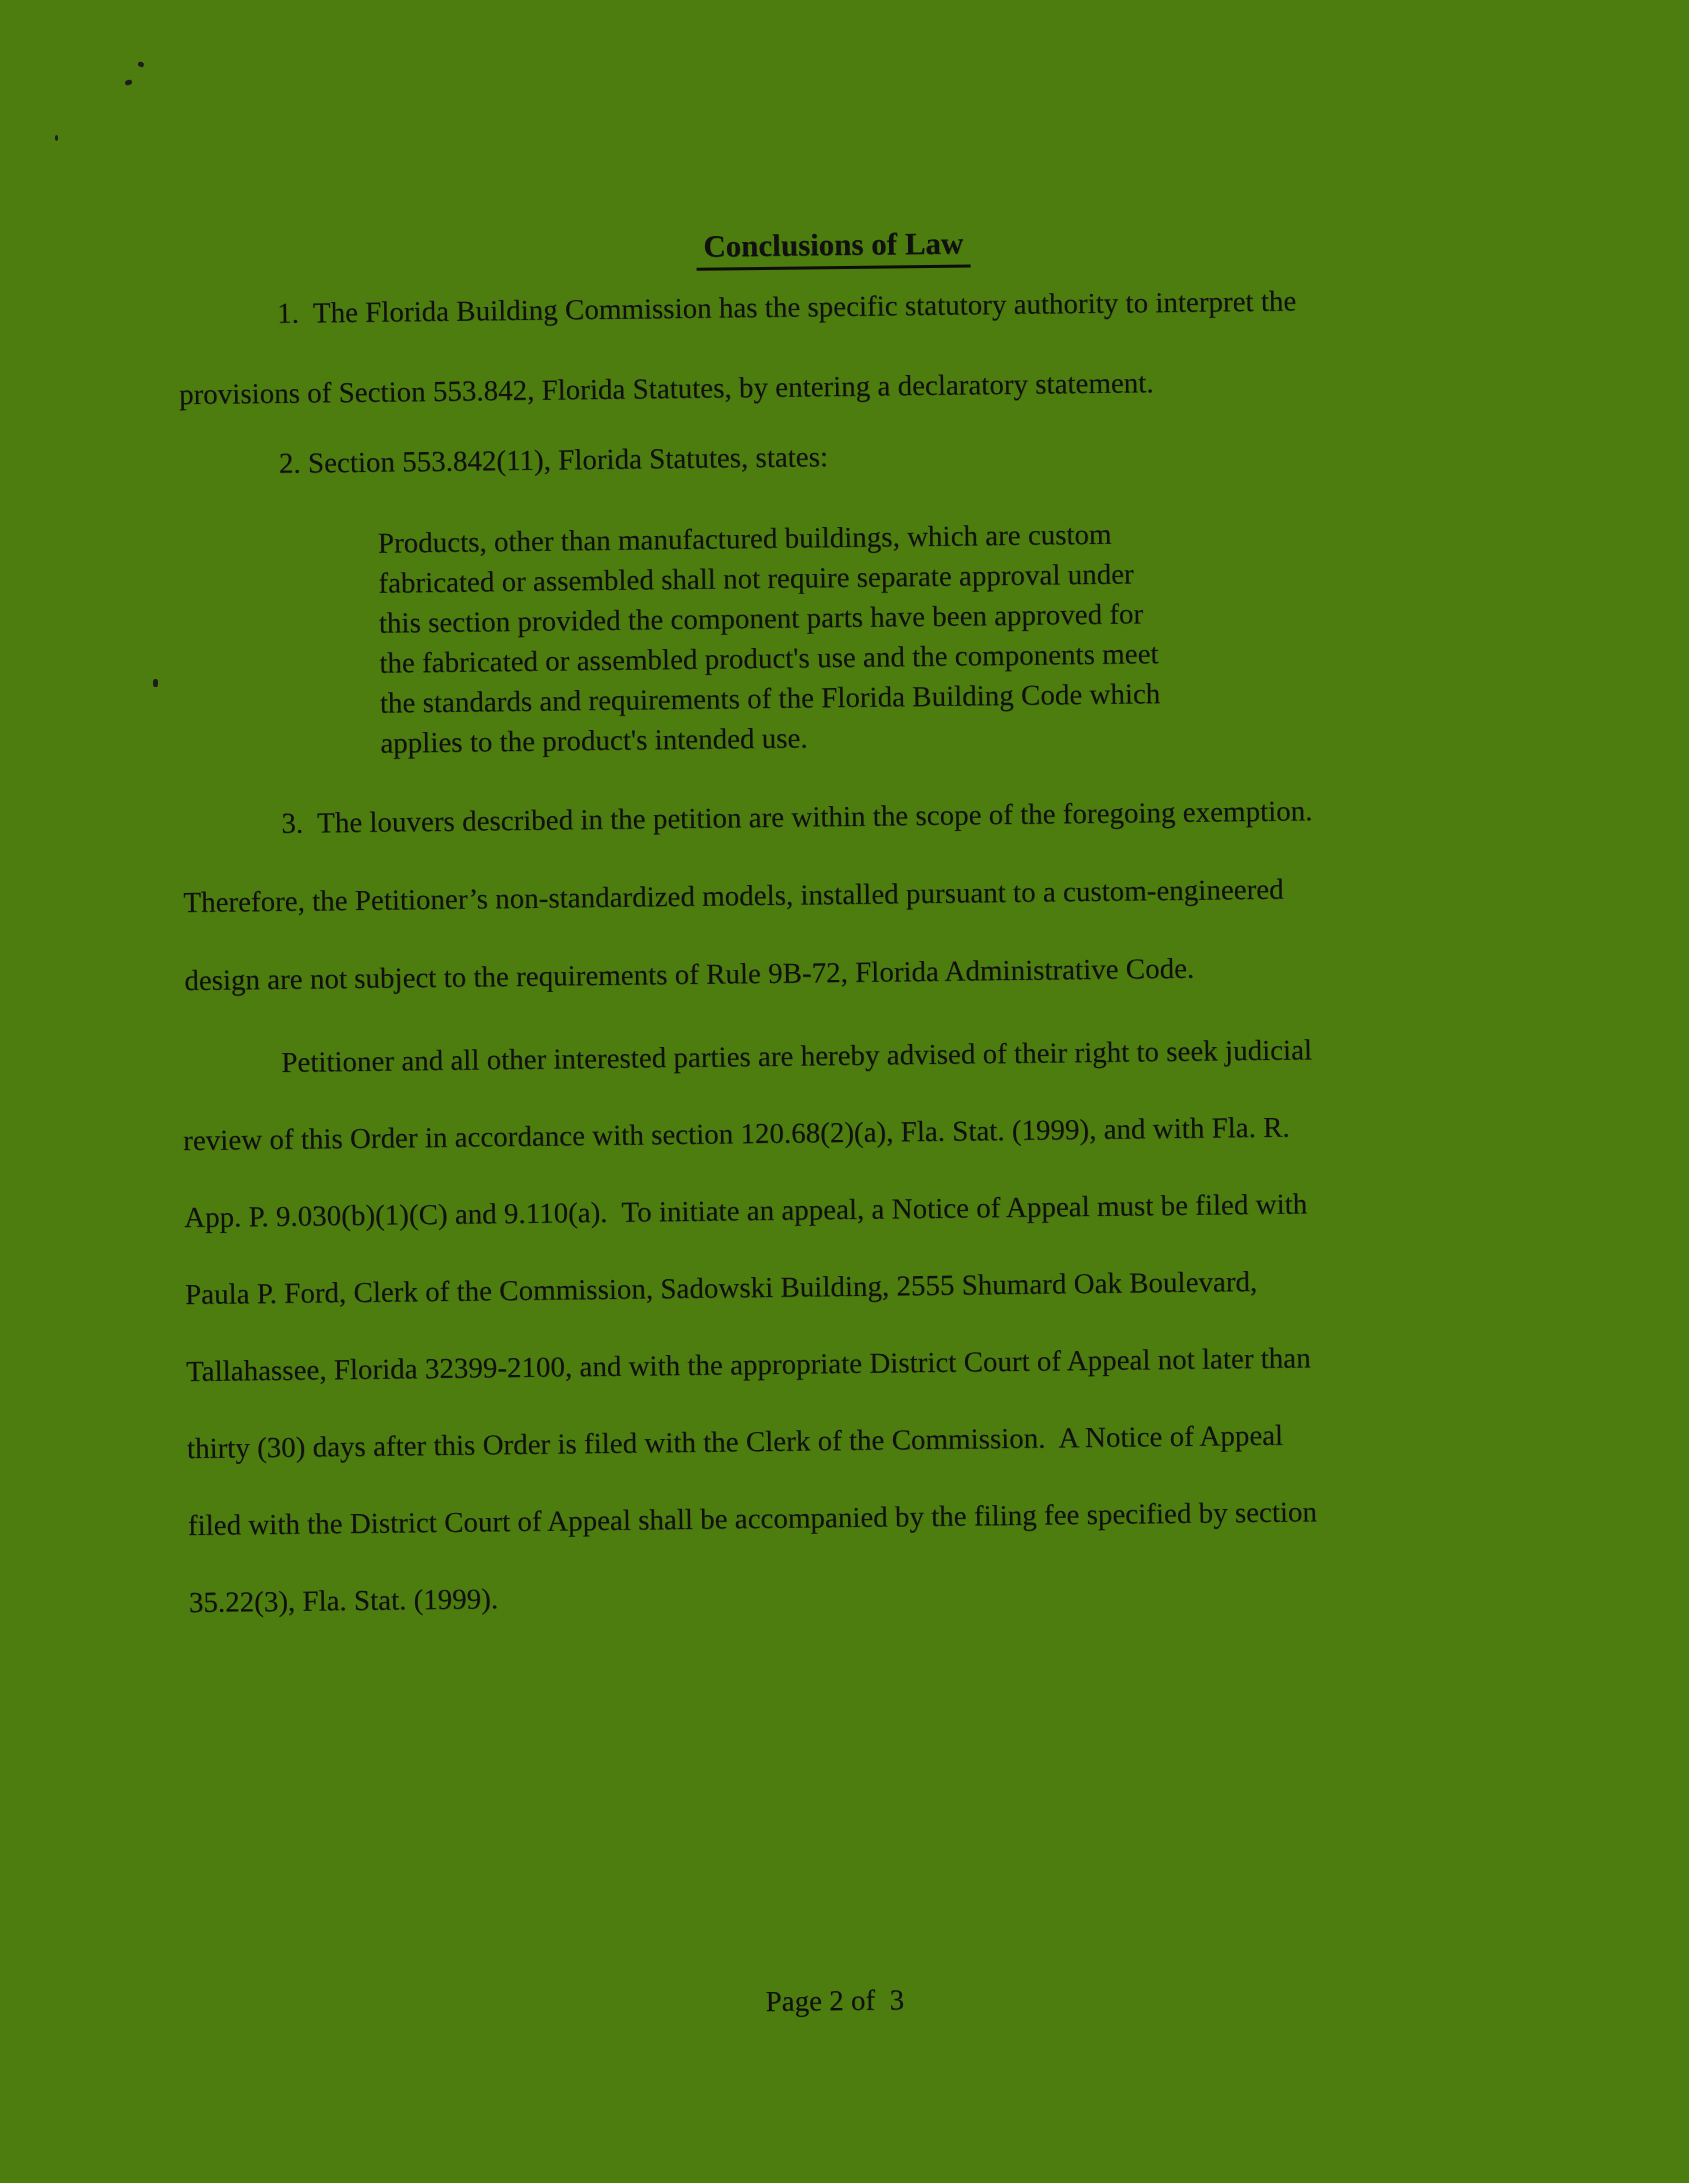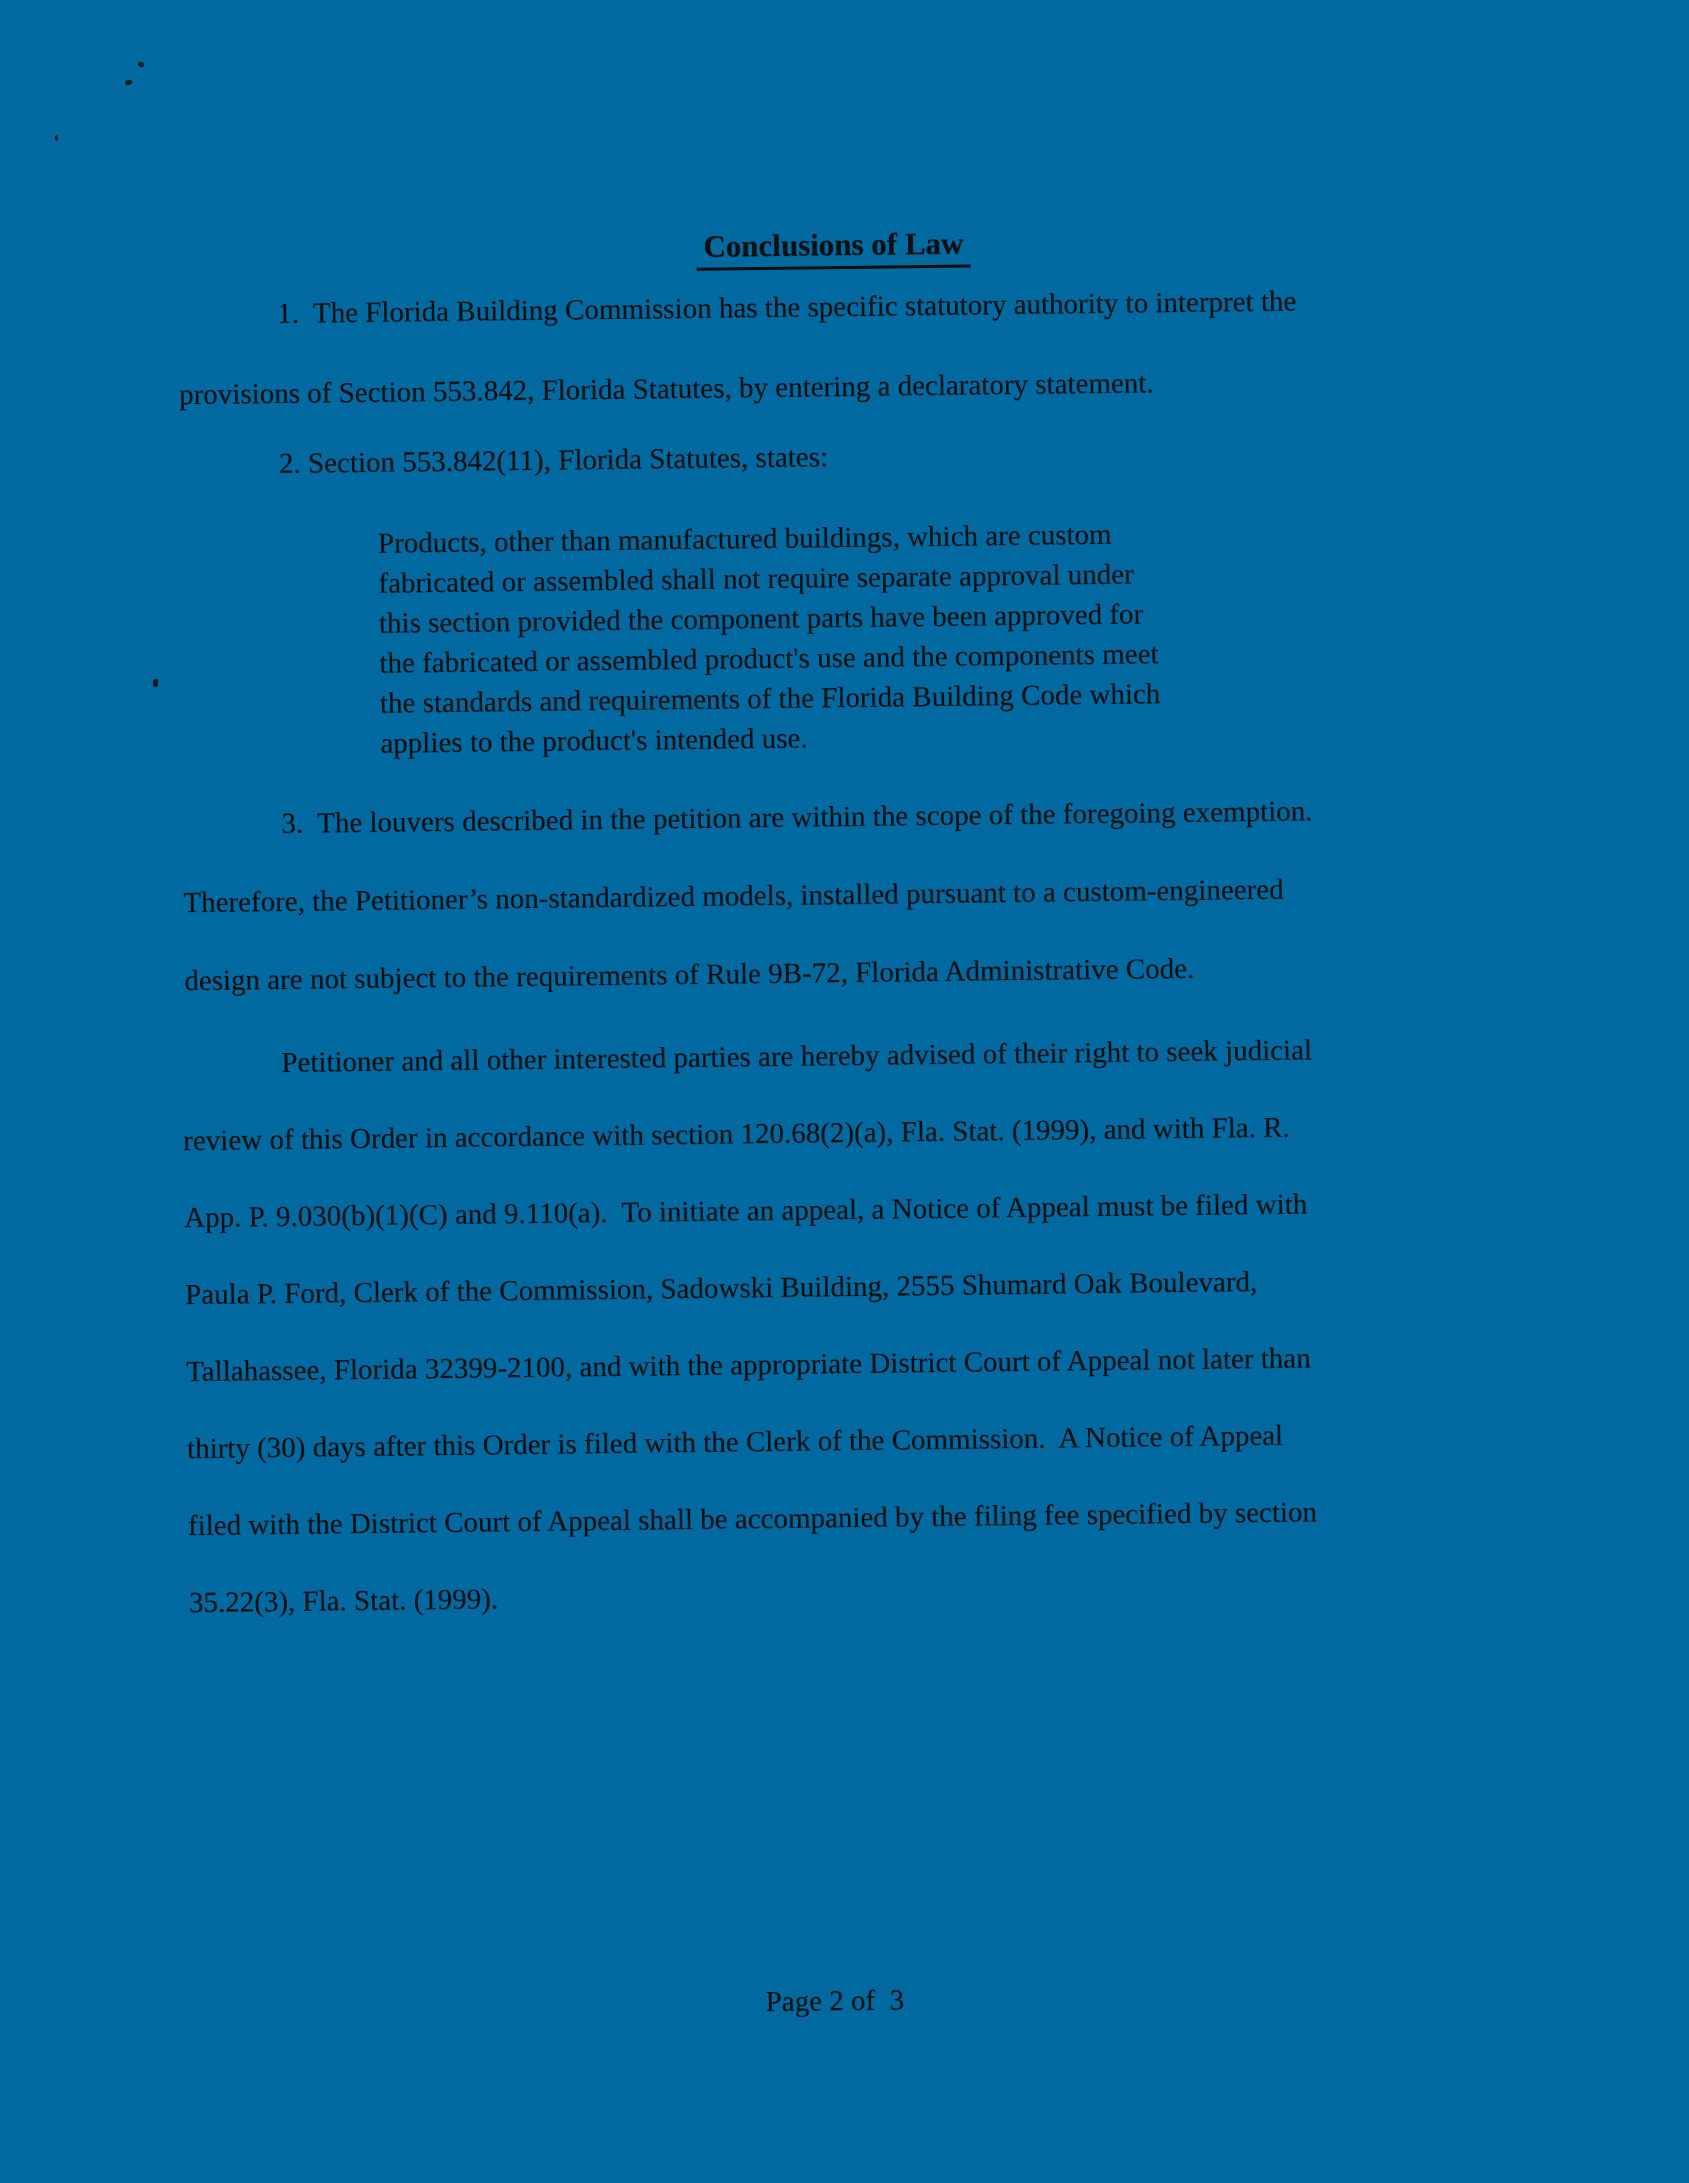--- a/index.html
+++ b/index.html
@@ -4,21 +4,21 @@
 <style>
   html, body {
     margin: 0;
     padding: 0;
     background: #ffffff;
   }
   .page {
     position: relative;
     width: 1690px;
     height: 2183px;
-    background: #0369a1;
+    background: #4d7c0f;
     overflow: hidden;
     font-family: "Liberation Serif", serif;
     color: #101010;
   }
   
   .scan-content {
     position: absolute;
     top: 0; left: 0; right: 0; bottom: 0;
     transform: rotate(-0.7deg);
     transform-origin: 50% 55%;

